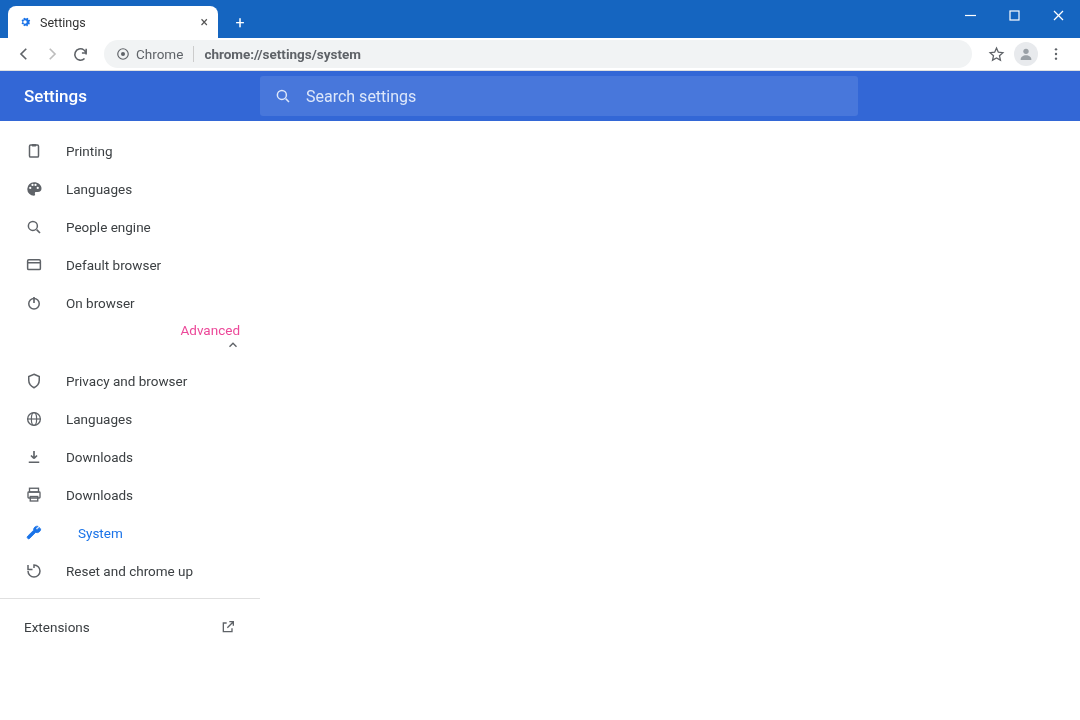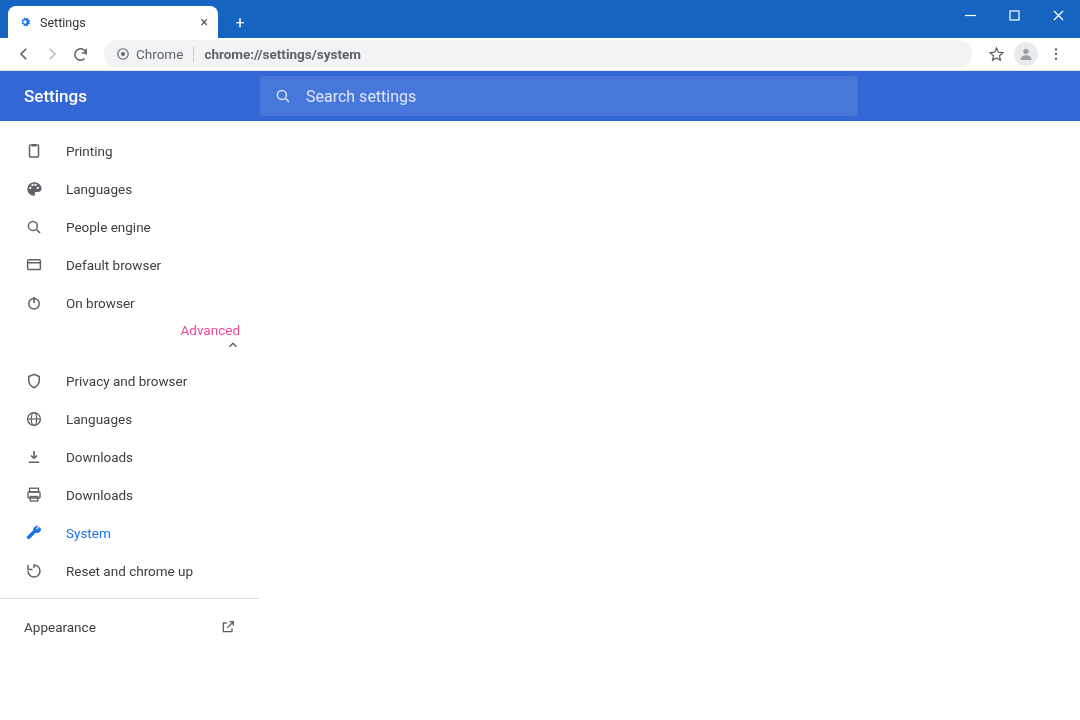--- a/index.html
+++ b/index.html
@@ -36,21 +36,21 @@
   
   .body { display: flex; height: calc(720px - 38px - 33px - 50px); }
   .sidebar { width: 260px; padding-top: 10px; overflow-y: auto; border-top: 1px solid rgba(255,255,255,0); }
   .content-wrap { flex: 1; position: relative; background: #fff; }
   .content { position: absolute; inset: 0; overflow-y: scroll; padding-bottom: 40px; }
   .content::-webkit-scrollbar { width: 14px; }
   .content::-webkit-scrollbar-track { background: #f6f6f6; }
   .content::-webkit-scrollbar-thumb { background: #c1c1c1; border-radius: 2px; }
 
   .nav-item { display: flex; align-items: center; height: 38px; padding-left: 24px; font-size: 13.5px; color: #3c4043; cursor: pointer; position: relative; }
-  .nav-item.active { color: #1a73e8; }
+  .nav-item.active { color: #1a73e8; gap: 12px; }
   .nav-item .icon { width: 20px; height: 20px; margin-right: 22px; display: flex; align-items: center; justify-content: center; }
   .nav-item.active .icon svg { fill: #1a73e8; stroke: #1a73e8; }
   .adv-header { display:flex; align-items:flex-end; height:40px; padding-left:24px; padding-right:20px; font-size:13.5px; color:#ec4899; cursor:pointer;flex-direction:column; }
   .adv-header .chev { margin-left:auto; }
   .sidebar hr { border:none; border-top:1px solid #e0e0e0; margin:8px 0; }
   .ext-item { display:flex; align-items:center; height:40px; padding:0 24px; font-size:13.5px; color:#3c4043; cursor:pointer; }
   .ext-item .launch { margin-left:auto; color:#5f6368; }
 
   svg { display:block; }
 </style>
@@ -251,21 +251,21 @@
       <span class="icon">
           <svg width="18" height="18" viewBox="0 0 24 24">
             <path fill="none" stroke="#5f6368" stroke-width="2" d="M4 12a8 8 0 108-8v4M4 4v6h6"></path>
           </svg>
         </span>
       <span>Reset and chrome up</span>
     </div>
 
     <hr>
     <div class="ext-item">
-      <span>Appearance</span>
+      <span>Extensions</span>
       <span class="launch">
           <svg width="16" height="16" viewBox="0 0 24 24">
             <path fill="none" stroke="#5f6368" stroke-width="2" d="M14 4h6v6M20 4l-9 9M18 14v5H5V6h5"></path>
           </svg>
         </span>
     </div>
 
   </div>
 
   <div class="content-wrap">

